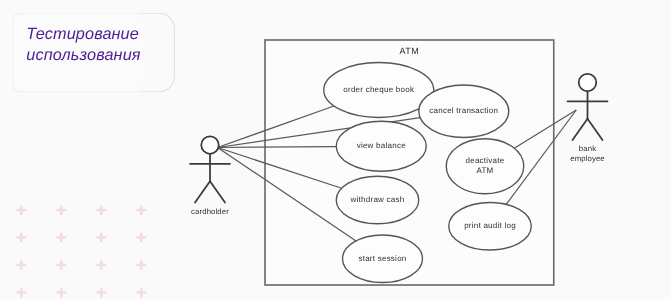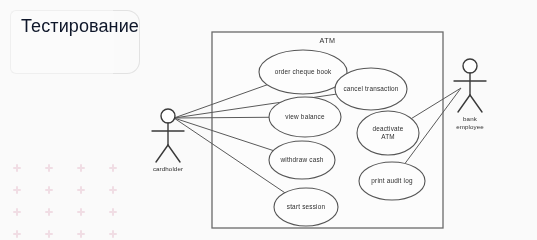--- a/index.html
+++ b/index.html
@@ -29,25 +29,26 @@
   #title-callout {
     position: absolute;
     left: 17px;
     top: 12px;
     width: 122px;
     z-index: 4;
     padding: 6px 8px 6px 4px;
   }
   #title-callout .title-line {
     display: block;
-    color: #0f172a;
-    font-size: 18px;
+    color: #4c1d95;
+    font-size: 13px;
     line-height: 17px;
     letter-spacing: 0.1px;
     white-space: nowrap;
+    font-style: italic;
   }
   
   #title-bracket {
     position: absolute;
     left: 113px;
     top: 10px;
     width: 26px;
     height: 62px;
     border: 1px solid #e2e2e2;
     border-left: none;
@@ -158,20 +159,21 @@
 </head>
 <body>
 
 <div id="root">
 
   <div id="title-bracket-left"></div>
   <div id="title-bracket"></div>
 
   <div id="title-callout">
     <span class="title-line">Тестирование</span>
+    <span class="title-line">использования</span>
   </div>
 
   <div id="dot-grid">
     <span class="dot"></span>
     <span class="dot"></span>
     <span class="dot"></span>
     <span class="dot"></span>
     <span class="dot"></span>
     <span class="dot"></span>
     <span class="dot"></span>

